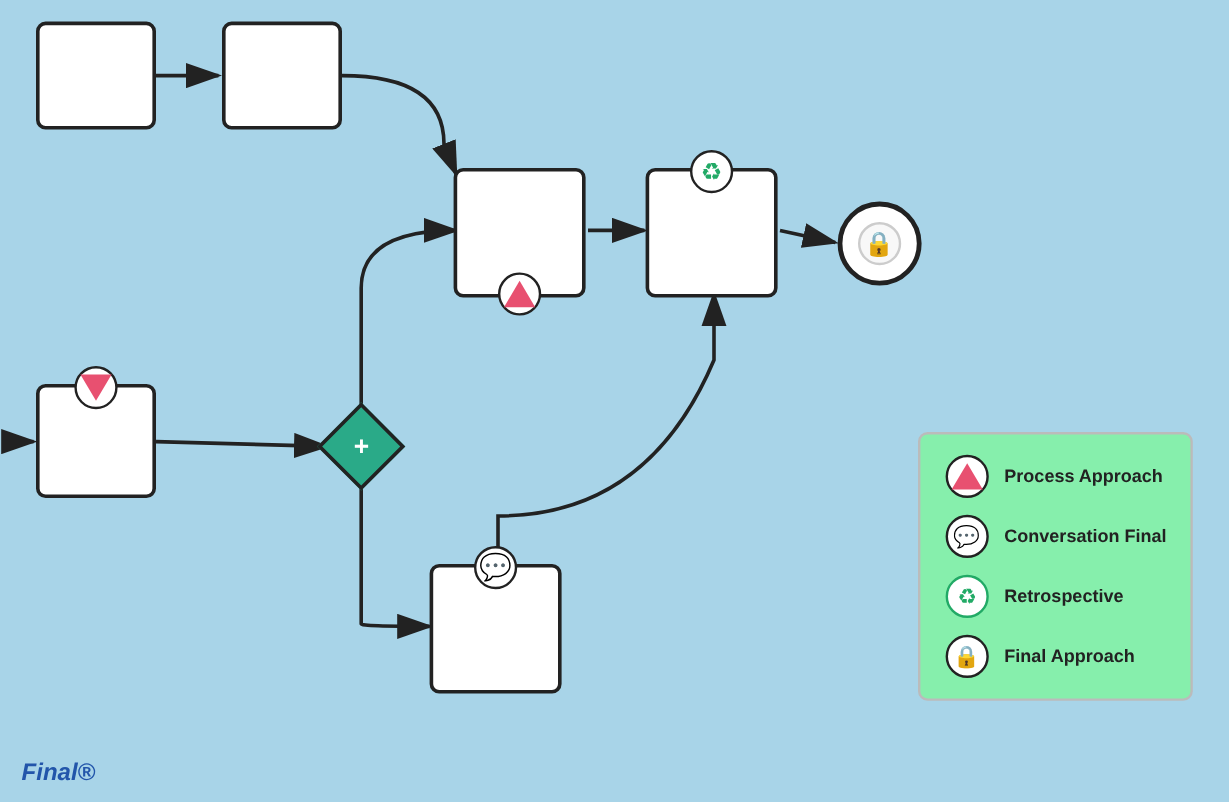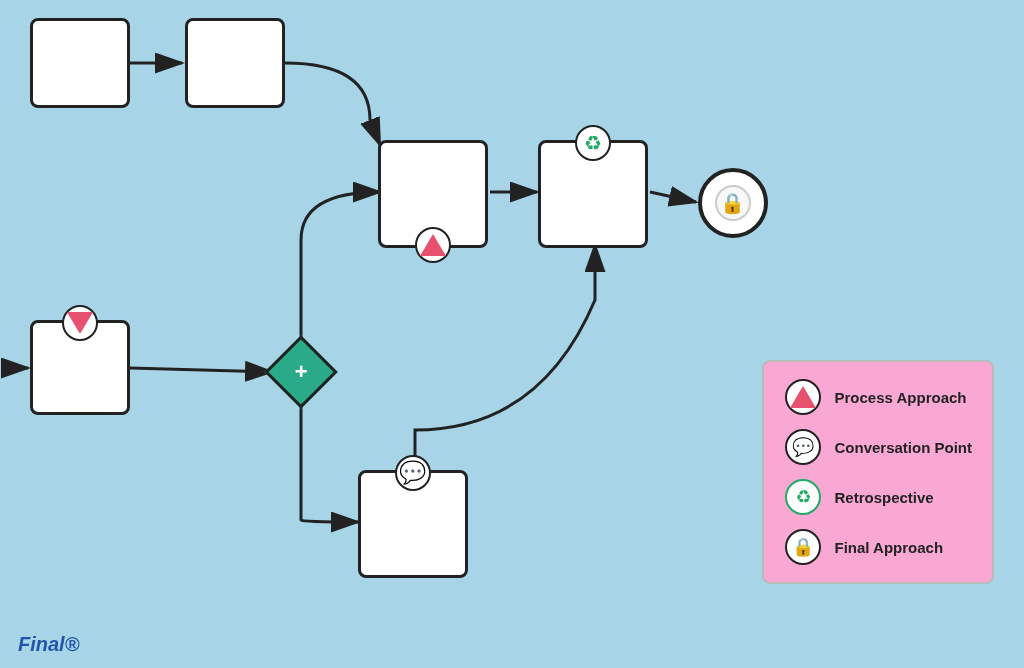--- a/index.html
+++ b/index.html
@@ -97,21 +97,21 @@
       font-style: italic;
       font-weight: bold;
       color: #2255aa;
     }
 
     
     .legend {
       position: absolute;
       right: 30px;
       top: 360px;
-      background: #f9a8d4;
+      background: #86efac;
       border: 2px solid #bbb;
       border-radius: 8px;
       padding: 16px 20px;
       min-width: 220px;
     }
     .legend-item {
       display: flex;
       align-items: center;
       margin-bottom: 12px;
     }
@@ -243,21 +243,21 @@
         </div>
       </div>
       <span class="legend-label">Process Approach</span>
     </div>
     <div class="legend-item">
       <div class="legend-icon">
         <div style="width:36px;height:36px;border-radius:50%;background:white;border:2px solid #222;display:flex;align-items:center;justify-content:center;">
           <span style="font-size:18px;color:#4488cc;">💬</span>
         </div>
       </div>
-      <span class="legend-label">Conversation Point</span>
+      <span class="legend-label">Conversation Final</span>
     </div>
     <div class="legend-item">
       <div class="legend-icon">
         <div style="width:36px;height:36px;border-radius:50%;background:white;border:2px solid #22aa66;display:flex;align-items:center;justify-content:center;">
           <span style="font-size:18px;color:#22aa66;">♻</span>
         </div>
       </div>
       <span class="legend-label">Retrospective</span>
     </div>
     <div class="legend-item">

